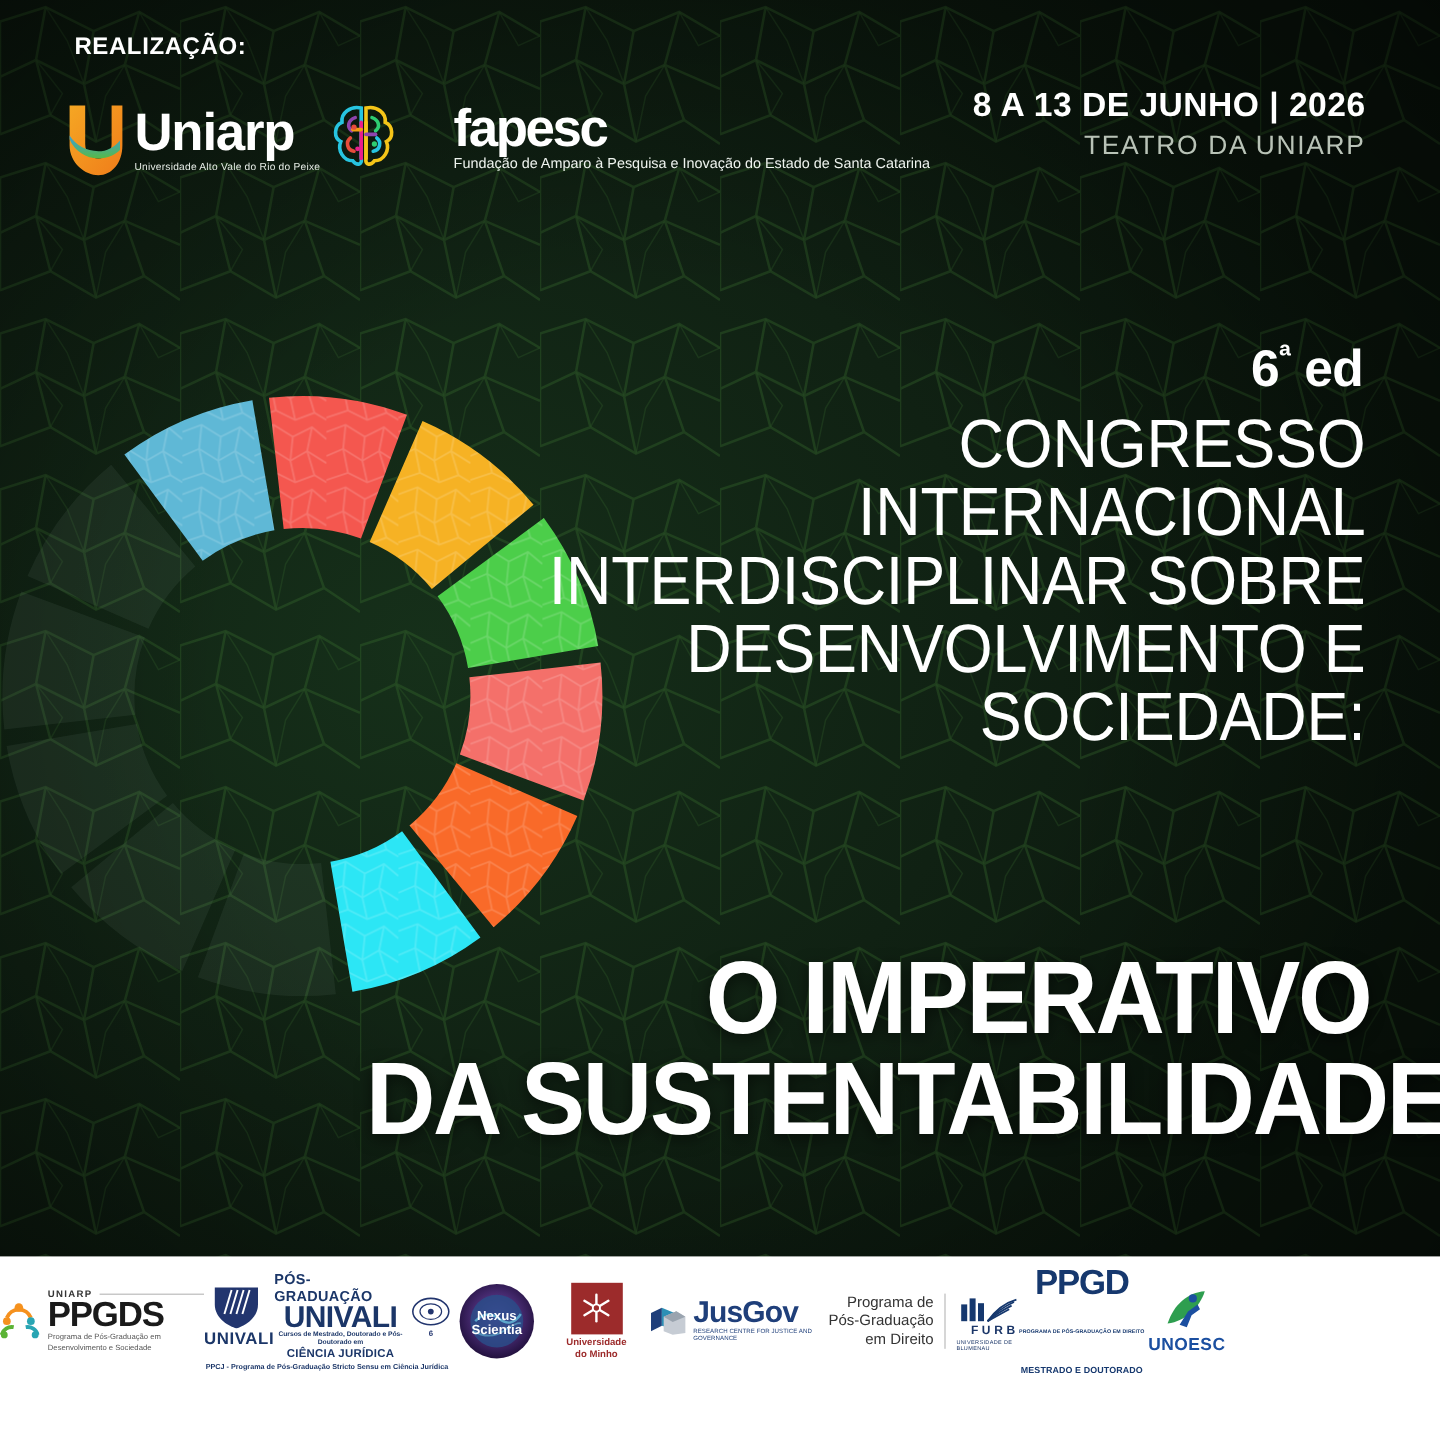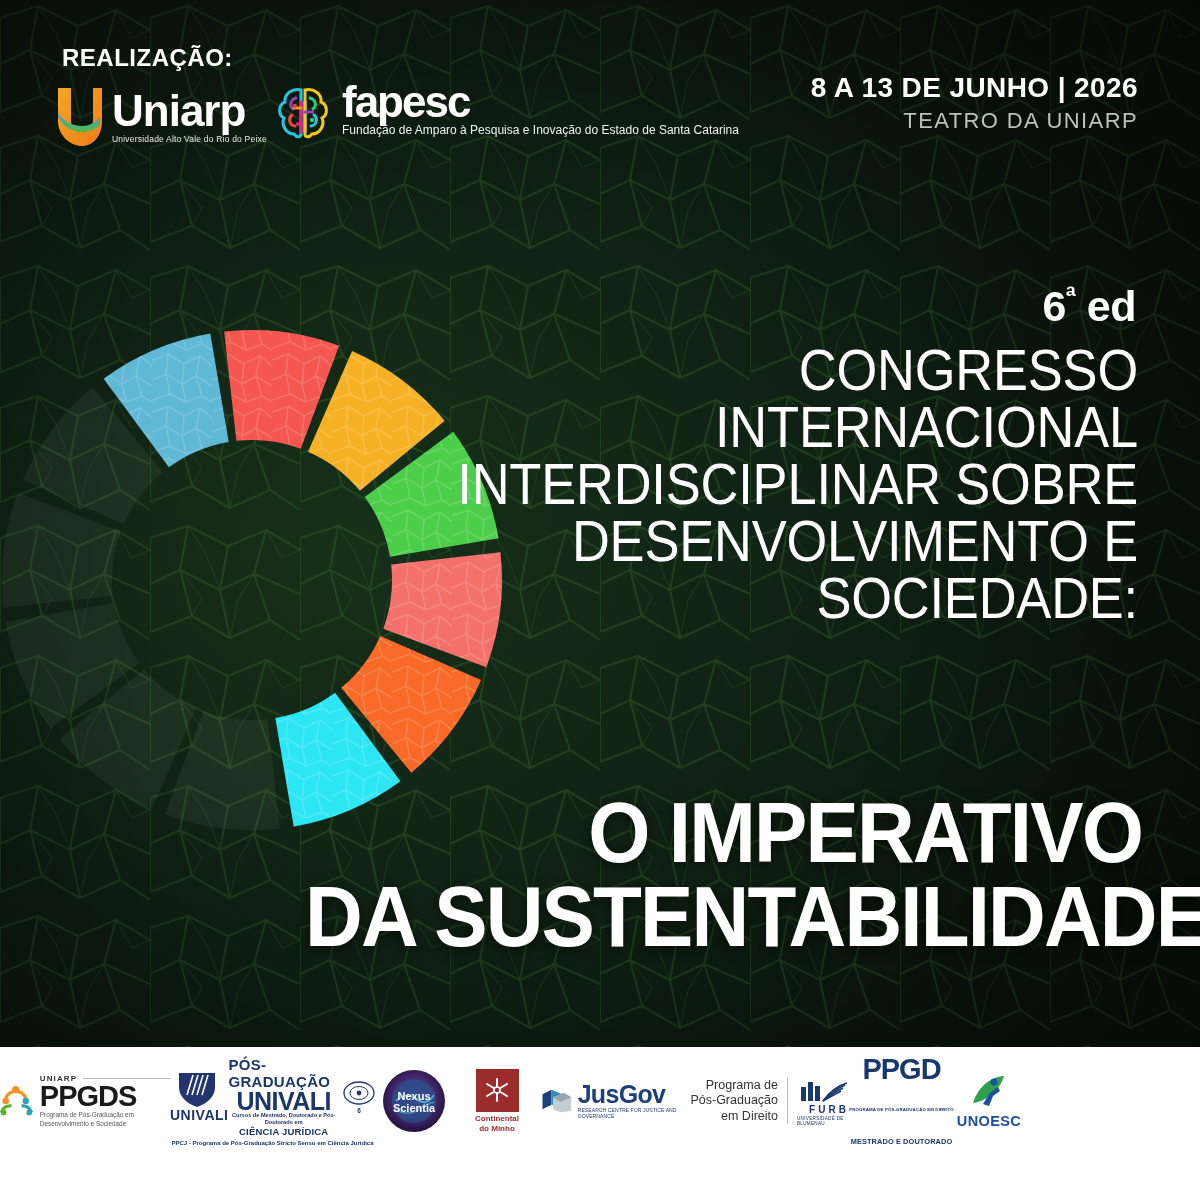--- a/index.html
+++ b/index.html
@@ -13,29 +13,29 @@
   
   .bg{position:absolute;inset:0;background:
       radial-gradient(ellipse 70% 60% at 30% 45%, #16301a 0%, #102113 55%, #0a150c 100%);
   }
   .bg-veins{position:absolute;inset:0;opacity:.55;}
   .bg-vignette{position:absolute;inset:0;
     background:radial-gradient(ellipse 85% 80% at 45% 48%, rgba(0,0,0,0) 35%, rgba(0,0,0,.45) 80%, rgba(0,0,0,.72) 100%);}
 
   
   .header{position:absolute;left:0;top:0;width:1200px;height:180px;}
-  .realizacao{position:absolute;left:62px;top:44px;color:#fff;font-size:24px;font-weight:bold;letter-spacing:.5px;}
+  .realizacao{position:absolute;left:62px;top:28px;color:#fff;font-size:20px;font-weight:bold;letter-spacing:.5px;}
 
   .logo-uniarp{position:absolute;left:52px;top:86px;display:flex;align-items:center;}
   .uniarp-mark{width:52px;height:62px;margin-right:8px;}
   .uniarp-text{display:flex;flex-direction:column;justify-content:center;}
   .uniarp-word{color:#fff;font-size:44px;font-weight:bold;line-height:.95;letter-spacing:-1px;}
   .uniarp-sub{color:#e6ece6;font-size:8.5px;letter-spacing:.2px;margin-top:2px;}
 
-  .logo-fapesc{position:absolute;left:272px;top:82px;display:flex;align-items:flex-start;}
+  .logo-fapesc{position:absolute;left:272px;top:82px;display:flex;align-items:flex-end;gap:36px;}
   .brain-mark{width:62px;height:62px;margin-right:8px;}
   .fapesc-word{color:#fff;font-size:44px;font-weight:bold;line-height:.9;letter-spacing:-2px;}
   .fapesc-sub{color:#eef3ee;font-size:12px;line-height:1.28;margin-top:1px;}
 
   .datebox{position:absolute;right:62px;top:72px;text-align:right;}
   .dateline{color:#fff;font-size:28px;font-weight:bold;letter-spacing:.4px;white-space:nowrap;}
   .venueline{color:#b9c3b7;font-size:22px;letter-spacing:1.4px;margin-top:4px;white-space:nowrap;font-weight:300;}
 
   
   .wheel{position:absolute;left:-28px;top:300px;width:560px;height:560px;}
@@ -66,21 +66,21 @@
   .ppgds-top{display:flex;align-items:center;}
   .ppgds-uniarp{font-size:8px;font-weight:bold;color:#333;letter-spacing:1.1px;}
   .ppgds-rule{flex:1;height:1px;background:#bbb;margin-left:6px;min-width:46px;}
   .ppgds-big{font-size:29px;font-weight:bold;color:#1a1a1a;letter-spacing:-1px;line-height:.95;}
   .ppgds-sub{font-size:6.4px;color:#555;line-height:1.32;margin-top:1px;}
 
   .univali{display:flex;flex-direction:column;align-items:center;}
   .univali-row{display:flex;align-items:center;}
   .uv-shield{width:40px;height:36px;margin-right:5px;}
   .uv-mid{display:flex;flex-direction:column;align-items:center;}
-  .uv-pos{font-size:15px;color:#1b3668;letter-spacing:.3px;font-weight:bold;}
+  .uv-pos{font-size:12px;color:#1b3668;letter-spacing:.3px;font-weight:bold;}
   .uv-big{font-size:25px;color:#1b3668;font-weight:bold;letter-spacing:-.5px;line-height:.9;}
   .uv-small{font-size:5.6px;color:#1b3668;line-height:1.25;font-weight:bold;text-align:center;}
   .uv-cj{font-size:9.5px;color:#1b3668;font-weight:bold;letter-spacing:.2px;}
   .uv-capes{width:32px;height:34px;margin-left:4px;}
   .uv-word{font-size:14px;color:#1b3668;font-weight:bold;letter-spacing:.5px;}
   .uv-foot{font-size:6px;color:#1b3668;font-weight:bold;margin-top:3px;}
 
   .nexus{width:64px;height:64px;}
 
   .minho{display:flex;flex-direction:column;align-items:center;}
@@ -336,21 +336,21 @@
             <svg width="28" height="28" viewBox="0 0 28 28">
               <g stroke="#fff" stroke-width="2" stroke-linecap="round">
                 <path d="M14 3 V25"></path>
                   <path d="M4 8 L24 20"></path>
                   <path d="M24 8 L4 20"></path>
               </g>
               <circle cx="14" cy="14" r="3" fill="#9c2b2b" stroke="#fff" stroke-width="1.6"></circle>
             </svg>
           </div>
           <div class="minho-t">
-            <span>Continental</span><br><span>do Minho</span>
+            <span>Universidade</span><br><span>do Minho</span>
           </div>
         </div>
       </div>
 
       <div class="flogo" style="width:140px">
         <div class="jusgov">
           <svg class="jg-mark" viewBox="0 0 42 34">
             <path d="M2 8 L14 2 L14 22 L2 28 Z" fill="#1f3f7a"></path>
             <path d="M14 2 L28 8 L28 26 L14 22 Z" fill="#2c8fb5"></path>
             <path d="M16 12 L30 6 L40 12 L40 30 L26 32 L16 28 Z" fill="#c6ccd4"></path>

